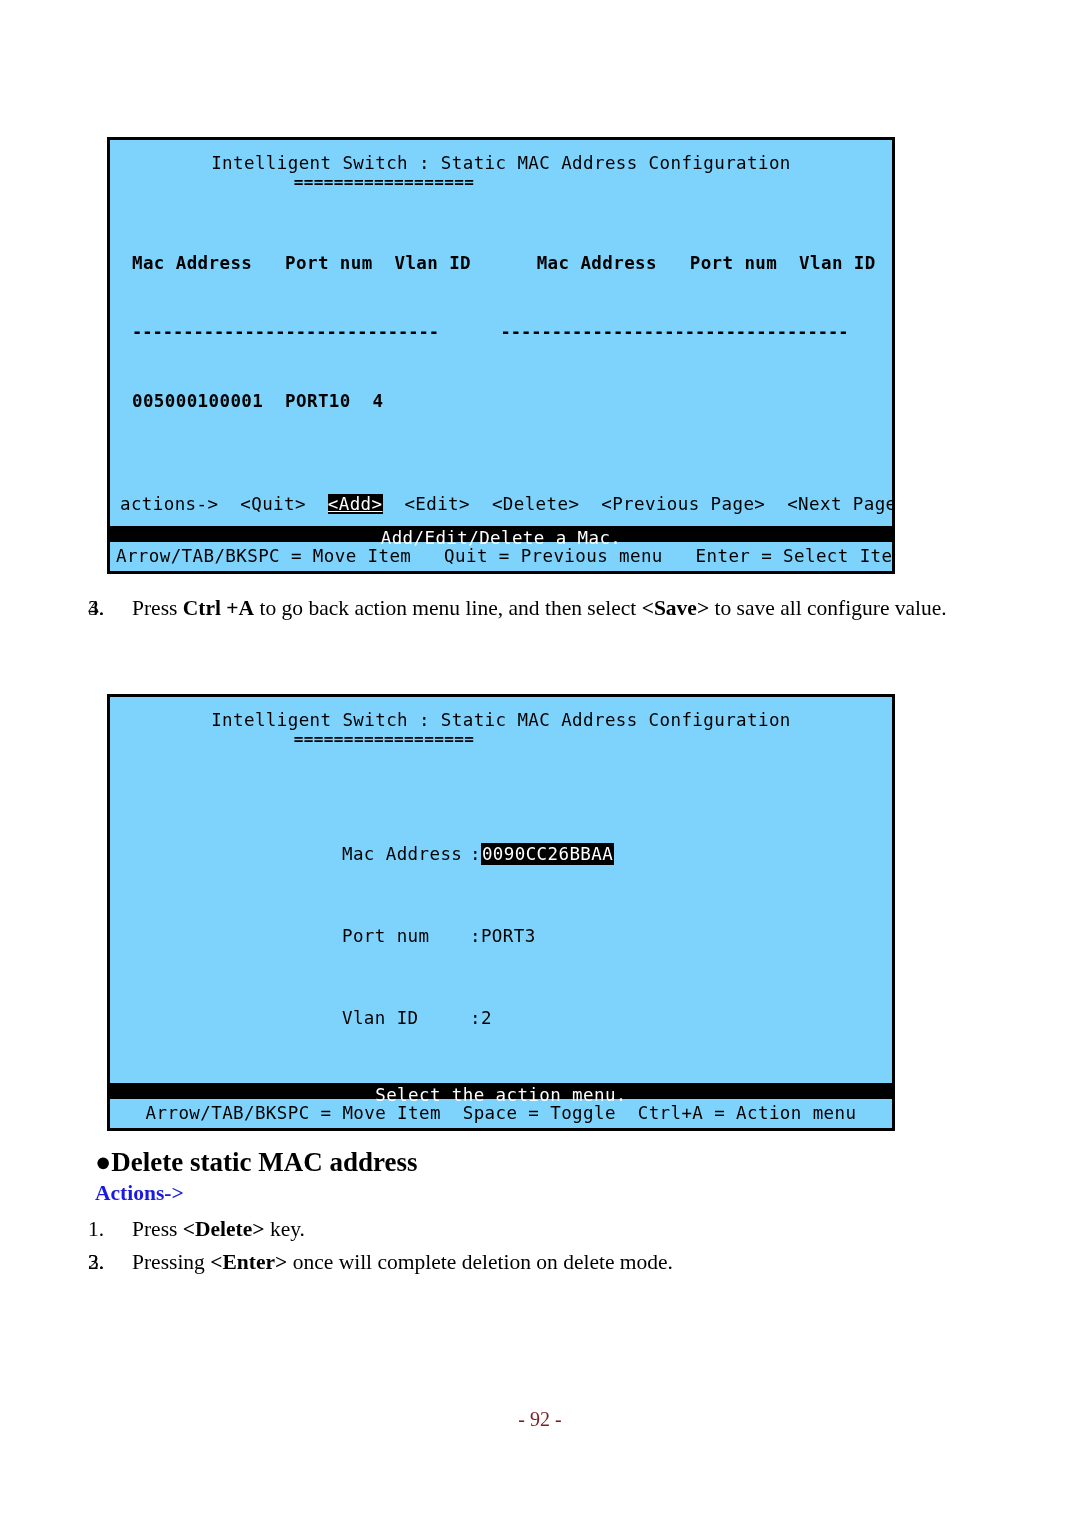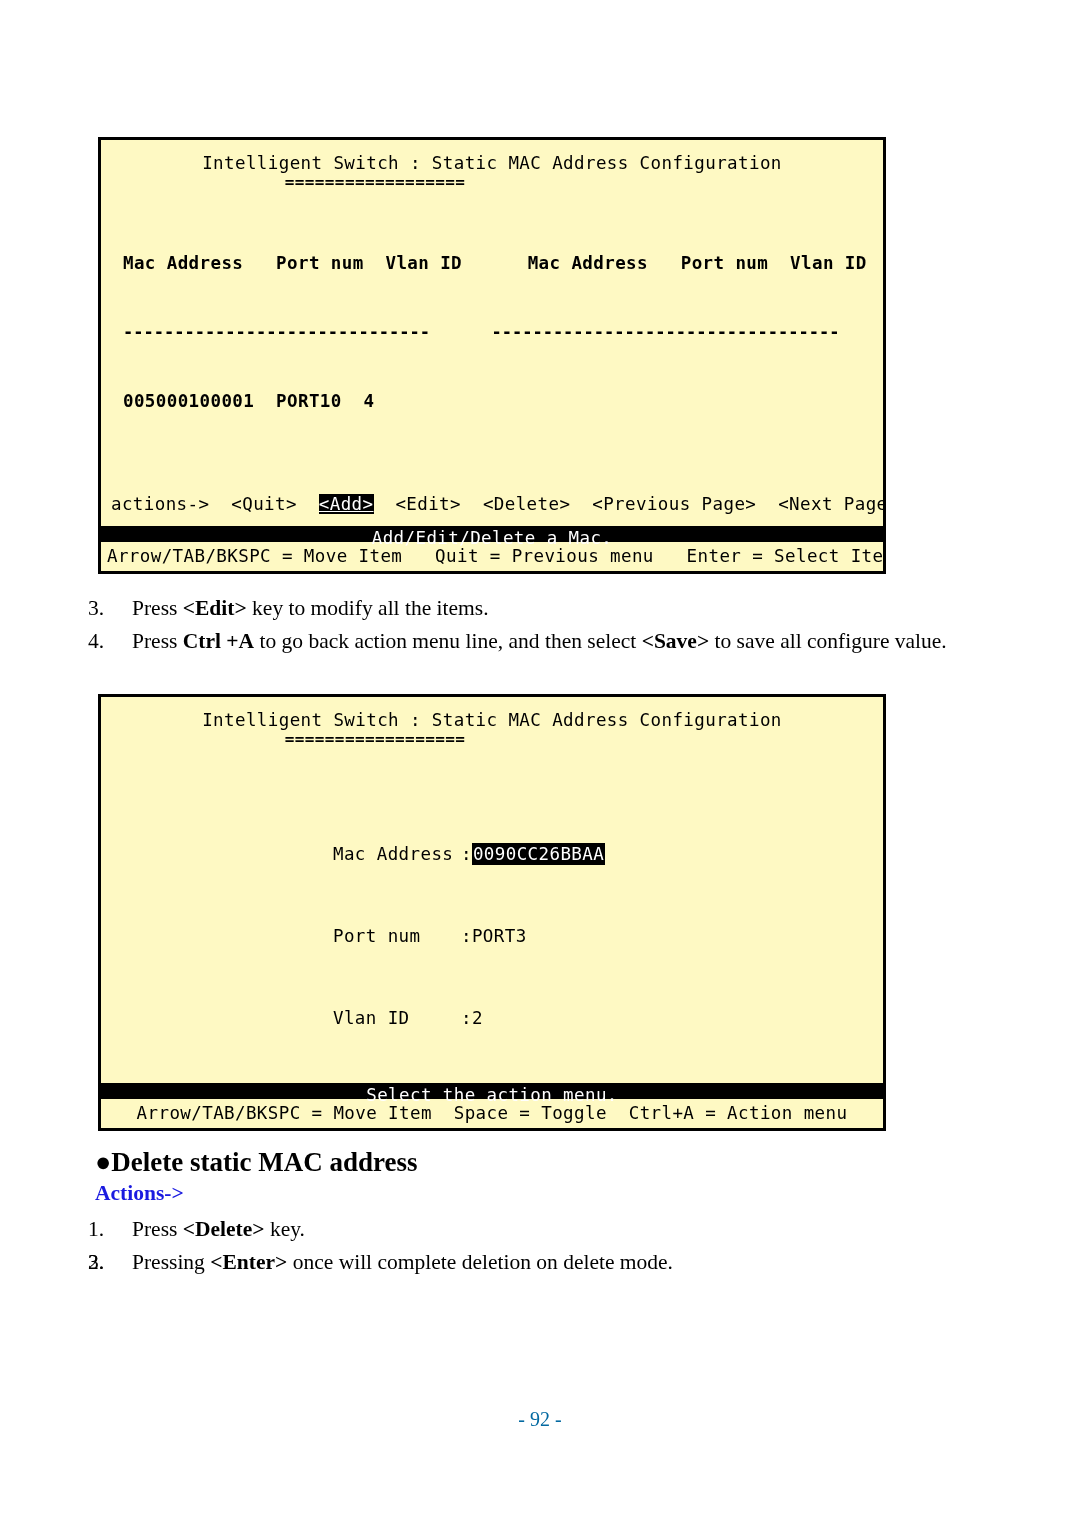--- a/index.html
+++ b/index.html
@@ -12,29 +12,30 @@
     height: 1528px;
     position: relative;
     font-family: "Liberation Serif", serif;
     color: #000000;
     overflow: hidden;
   }
 
   
   .term {
     position: absolute;
-    background: #fef9c3;
+    background: #7dd3fc;
     border: 3px solid #000000;
     box-sizing: border-box;
     font-family: "DejaVu Sans Mono", monospace;
     font-size: 17.5px;
     line-height: 23px;
     letter-spacing: 0.4px;
     color: #000000;
     overflow: hidden;
+    margin-left: 9px;
   }
   .term-1 { left: 98px; top: 137px; width: 788px; height: 437px; }
   .term-2 { left: 98px; top: 694px; width: 788px; height: 437px; }
 
   .term-inner {
     position: relative;
     width: 100%;
     height: 100%;
   }
 
@@ -166,21 +167,21 @@
     font-weight: 700;
     color: #1a1ae0;
   }
   .pagenum {
     position: absolute;
     left: 0;
     right: 0;
     text-align: center;
     font-family: "Liberation Serif", serif;
     font-size: 20px;
-    color: #0369a1;
+    color: #7f1d1d;
   }
 </style>
 </head>
 <body>
 
 <div class="term term-1">
   <div class="term-inner">
     <div class="term-title">Intelligent Switch : Static MAC Address Configuration</div>
     <div class="term-eq">==================</div>
 
@@ -192,21 +193,21 @@
 
     <div class="actions"><span class="act-item">actions-&gt;</span>  <span class="act-item">&lt;Quit&gt;</span>  <span class="act-item sel">&lt;Add&gt;</span>  <span class="act-item">&lt;Edit&gt;</span>  <span class="act-item">&lt;Delete&gt;</span>  <span class="act-item">&lt;Previous Page&gt;</span>  <span class="act-item">&lt;Next Page&gt;</span></div>
 
     <div class="statusbar">Add/Edit/Delete a Mac.</div>
     <div class="helpbar">Arrow/TAB/BKSPC = Move Item   Quit = Previous menu   Enter = Select Item</div>
   </div>
 </div>
 
 <div class="num-list" style="left:88px; top:592px; width:900px;">
   <span class="li">
-    <span class="marker">3.</span><span><span>Press </span><b>&lt;Edit&gt;</b><span> key to modify all the items.</span></span>
+    <span class="marker">3.</span>
   </span>
   <span class="li">
     <span class="marker">4.</span><span><span>Press </span><b>Ctrl +A</b><span> to go back action menu line, and then select </span><b>&lt;Save&gt;</b><span> to save all configure value.</span></span>
   </span>
 </div>
 
 <div class="term term-2">
   <div class="term-inner">
     <div class="term-title">Intelligent Switch : Static MAC Address Configuration</div>
     <div class="term-eq">==================</div>

